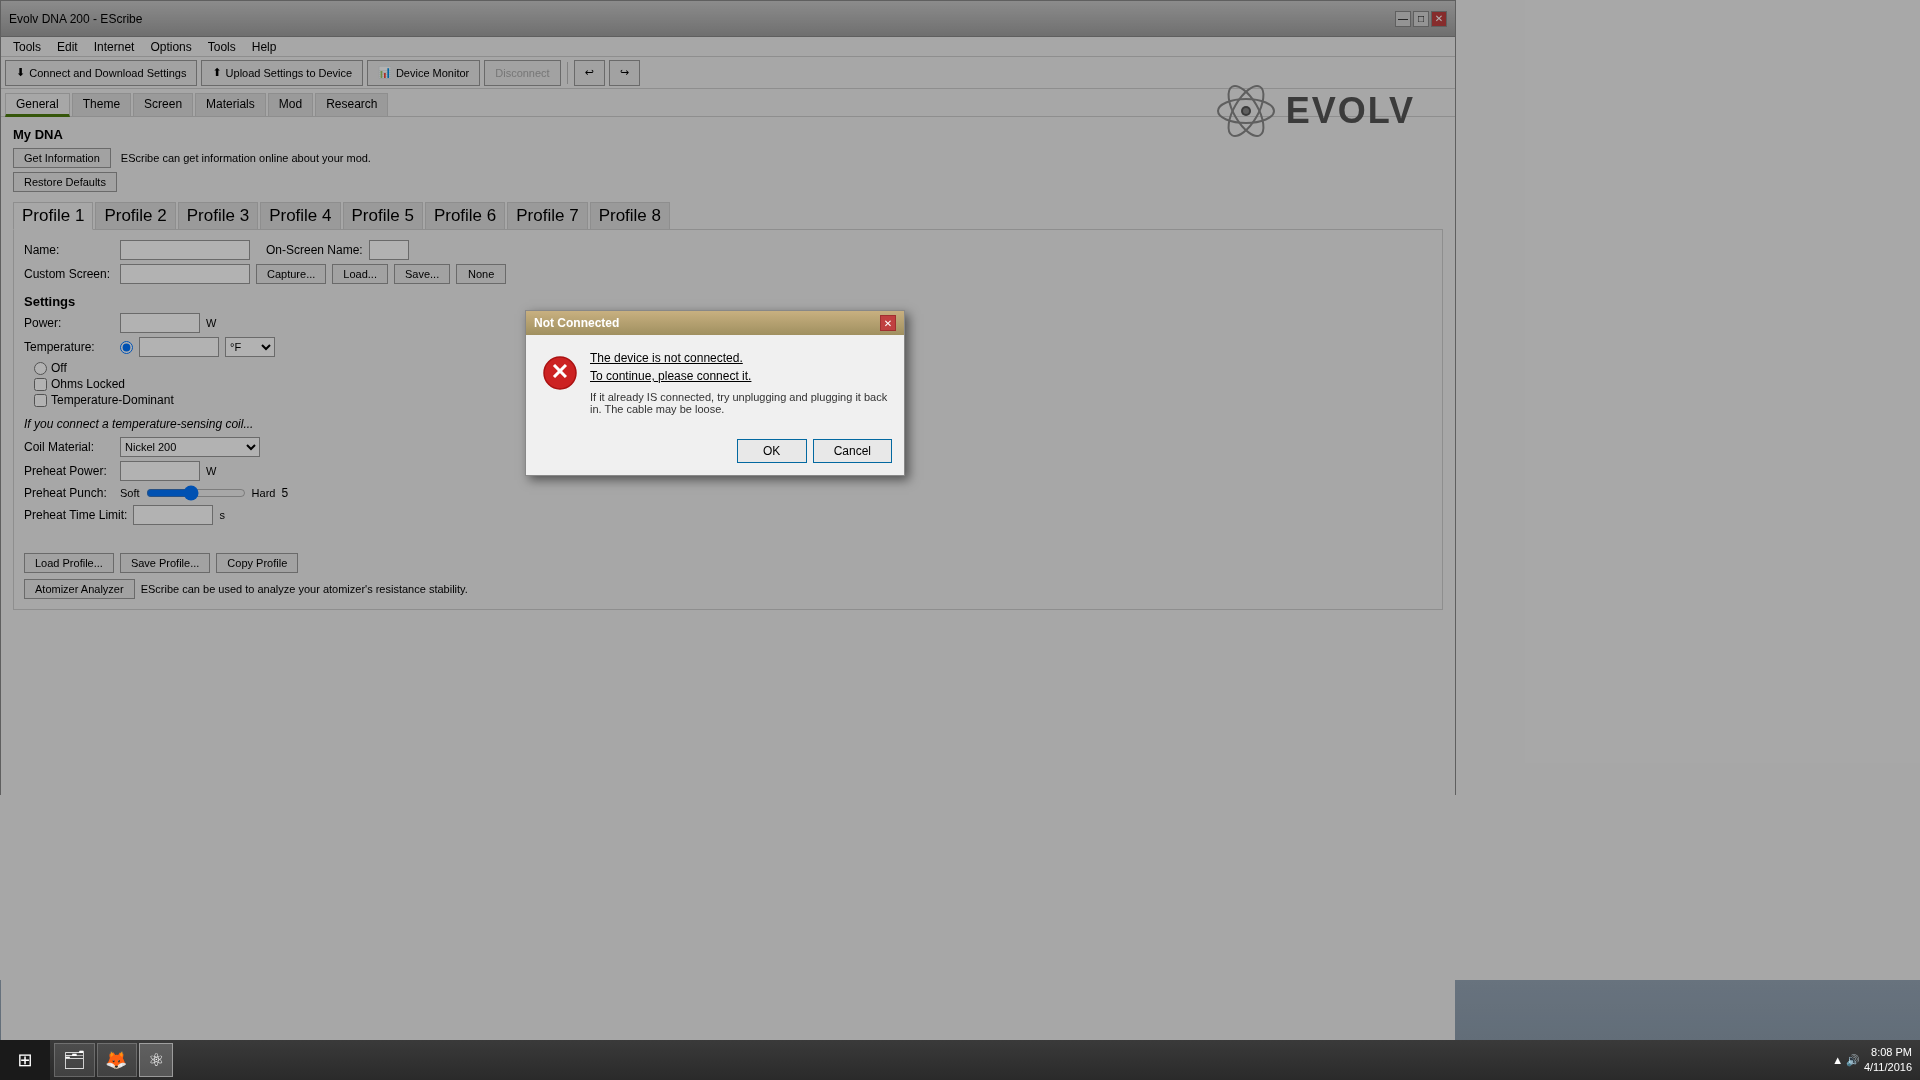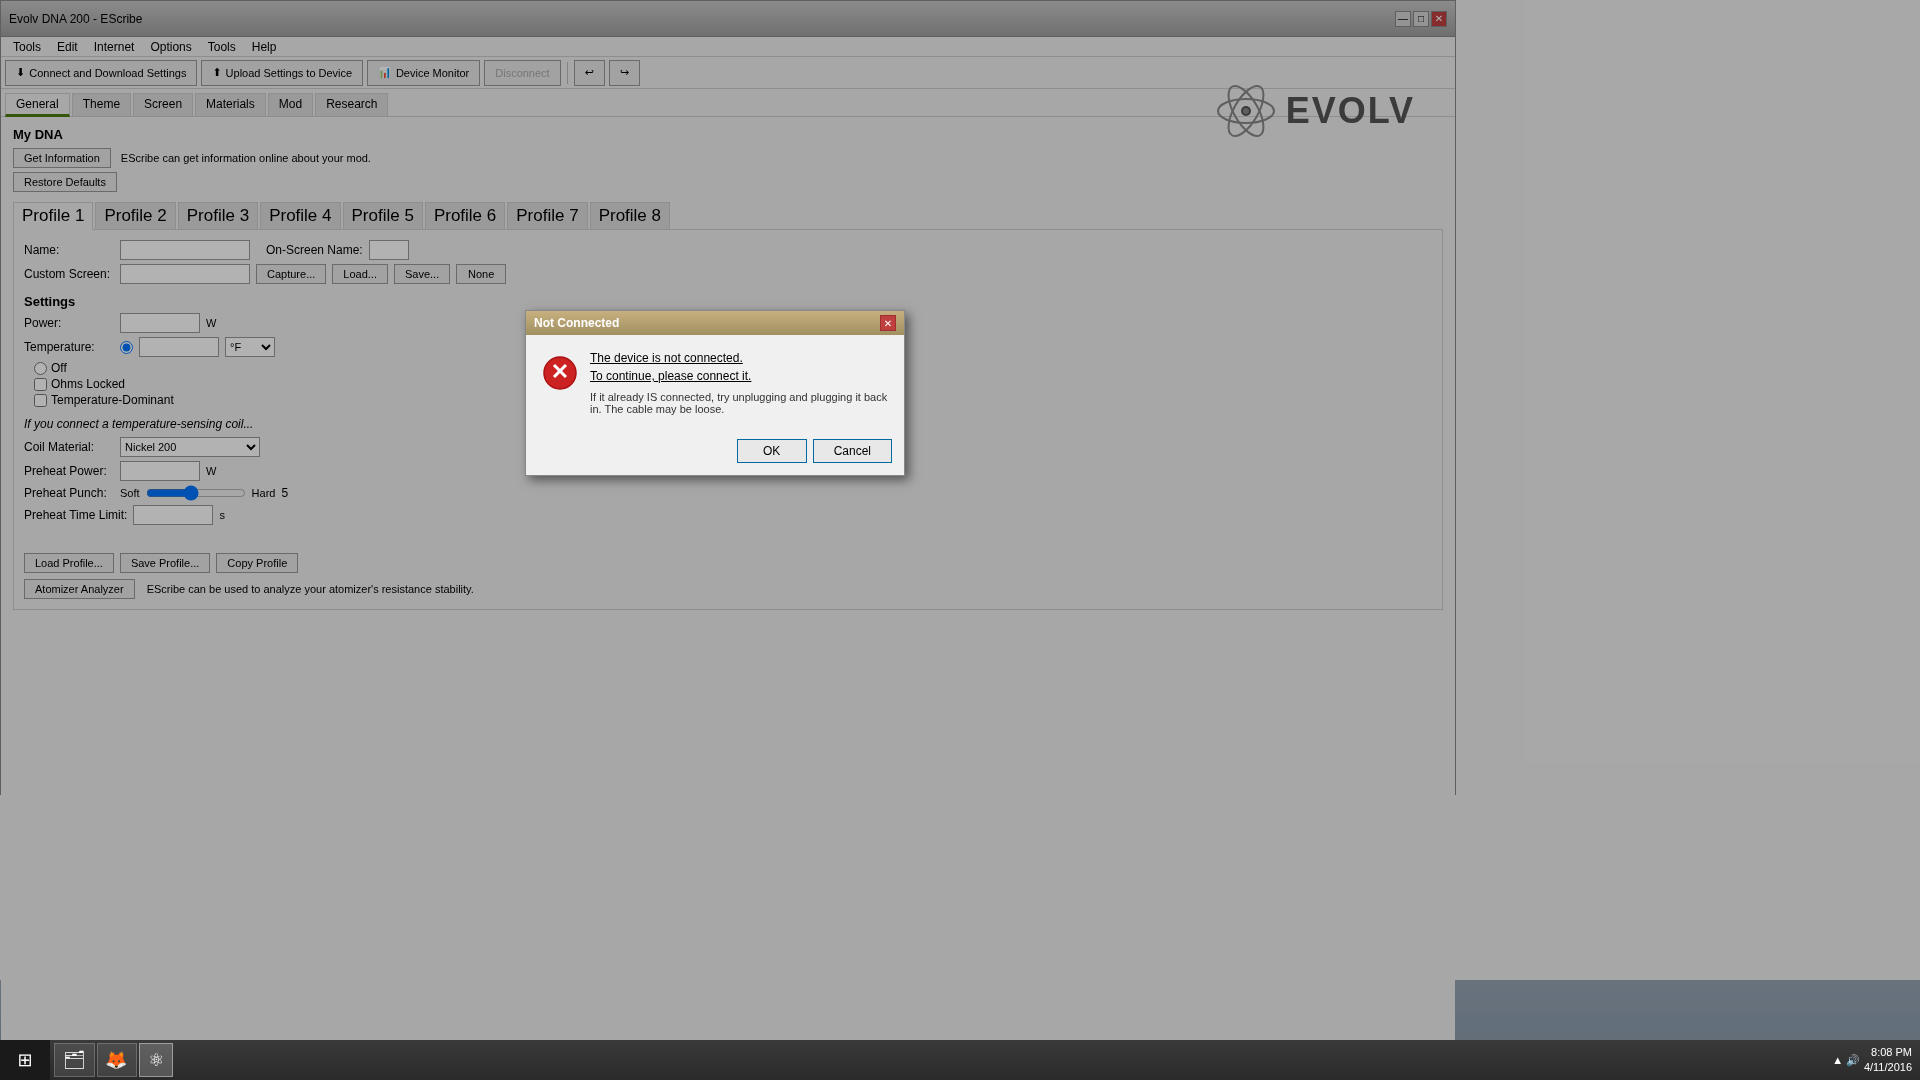--- a/index.html
+++ b/index.html
@@ -555,21 +555,21 @@
           <input type="text" style="width: 80px;">
           <span class="unit-label">s</span>
         </div>
       </div>
 
       <div class="bottom-btns">
         <button class="btn">Load Profile...</button>
         <button class="btn">Save Profile...</button>
         <button class="btn">Copy Profile</button>
       </div>
-      <div style="display:flex; align-items:center; gap:12px; margin-top:6px;">
+      <div style="display:flex; align-items:center; gap:6px; margin-top:6px;">
         <button class="btn">Atomizer Analyzer</button>
         <span style="font-size:11px;">EScribe can be used to analyze your atomizer's resistance stability.</span>
       </div>
 
     </div>
   </div>
 
   <div class="evolv-logo">
     <svg class="evolv-atom" viewBox="0 0 60 60" xmlns="http://www.w3.org/2000/svg">
 

